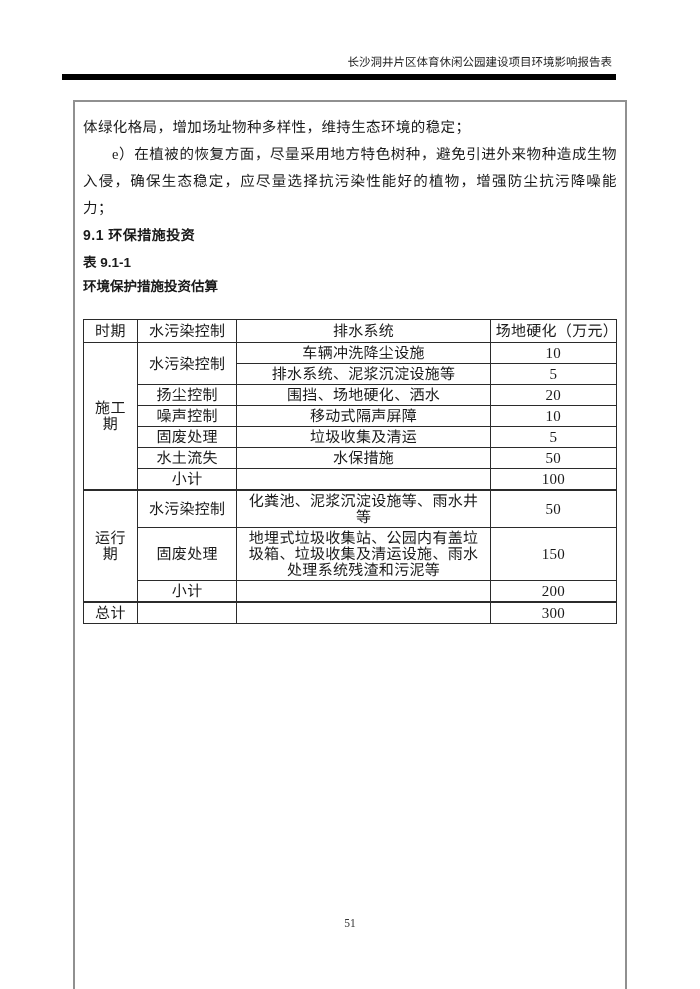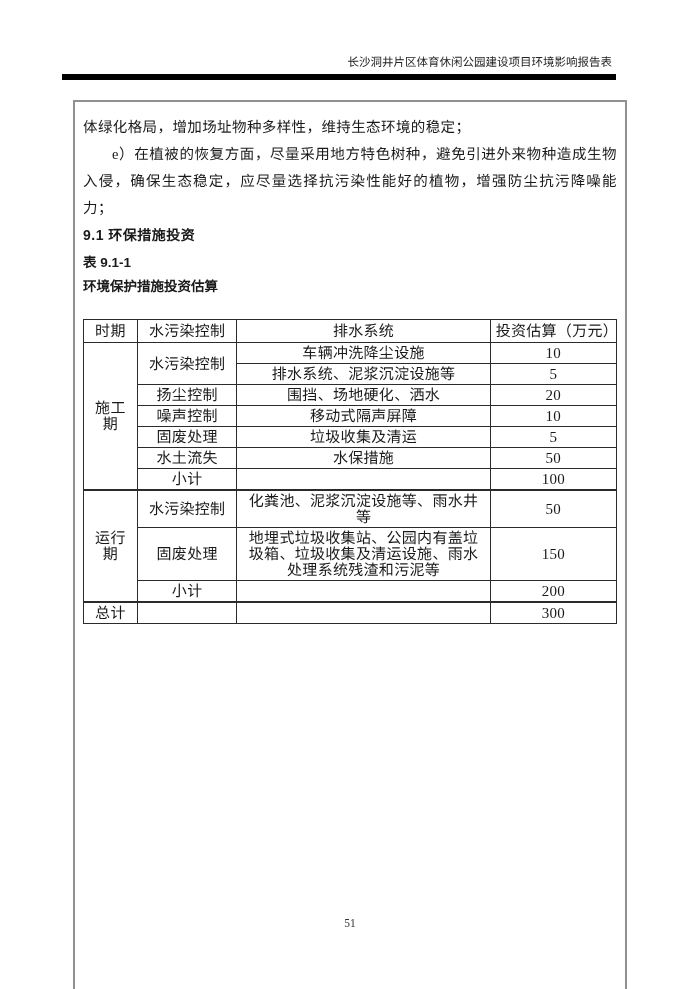--- a/index.html
+++ b/index.html
@@ -86,21 +86,21 @@
       <col style="width:10.1%">
       <col style="width:18.7%">
       <col style="width:47.5%">
       <col style="width:23.7%">
     </colgroup>
     <thead>
       <tr>
         <th>时期</th>
         <th>水污染控制</th>
         <th>排水系统</th>
-        <th>投资估算（万元）</th>
+        <th>场地硬化（万元）</th>
       </tr>
     </thead>
     <tbody>
       <tr>
         <td rowspan="7">施工期</td>
         <td rowspan="2">水污染控制</td>
         <td>车辆冲洗降尘设施</td>
         <td>10</td>
       </tr>
       <tr>

